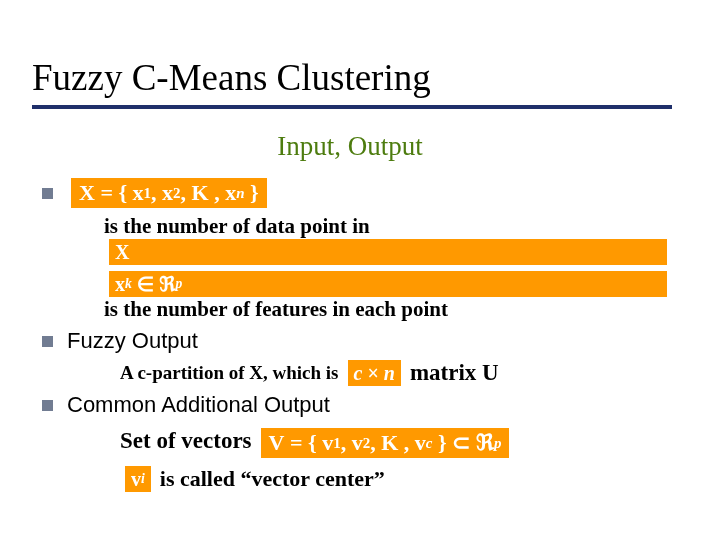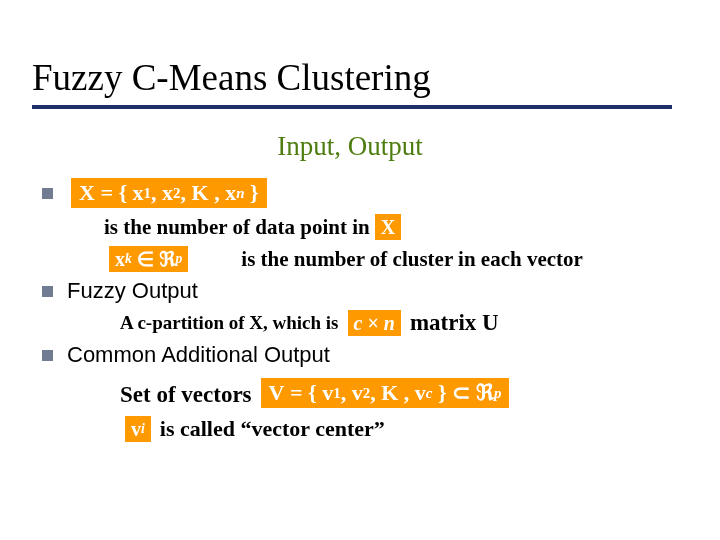--- a/index.html
+++ b/index.html
@@ -54,22 +54,22 @@
     flex: none;
   }
   .bul-label {
     font-family: Arial, Helvetica, sans-serif;
     font-size: 22px;
     color: #000;
   }
   .indent1 {
     margin-left: 62px;
     display: flex;
-    align-items: center;
     flex-wrap: nowrap;
+    flex-direction: column;
   }
   .serif {
     font-family: "Times New Roman", Times, serif;
     font-size: 21px;
     font-weight: 700;
     color: #000;
   }
   .math-chip {
     display: inline-flex;
     align-items: center;
@@ -101,21 +101,21 @@
     left: 34px;
     bottom: 30px;
     height: 3px;
     width: 640px;
     background: #1f2f6a;
   }
   .line-gap { margin-top: 6px; margin-bottom: 6px; }
   .vectors-line {
     margin-left: 78px;
     display: flex;
-    align-items: flex-end;
+    align-items: flex-start;
     margin-top: 10px;
   }
   .center-line {
     margin-left: 78px;
     display: flex;
     align-items: center;
     margin-top: 8px;
   }
   .mr4 { margin-right: 4px; }
   .ml4 { margin-left: 4px; }
@@ -145,21 +145,21 @@
       <span class="math-chip">
           <span class="math-bold">X</span>
         </span>
     </div>
 
     <div class="indent1 line-gap">
       <span class="math-chip">
         <span class="math-bold">x</span><span class="sub"><i>k</i></span>&nbsp;∈&nbsp;ℜ<span class="sup"><i>p</i></span>
       </span>
       <span style="width:48px;display:inline-block"></span>
-      <span class="serif">is the number of cluster in each vector</span>
+      <span class="serif">is the number of features in each point</span>
     </div>
 
     <div class="row" style="margin-top:2px">
       <div class="bullet"></div>
       <span class="bul-label">Fuzzy Output</span>
     </div>
 
     <div class="partition-line">
       <span class="serif mr4" style="font-size:19px">A c-partition of X, which is</span>
       <span class="math-chip"><i>c</i>&nbsp;×&nbsp;<i>n</i></span>

